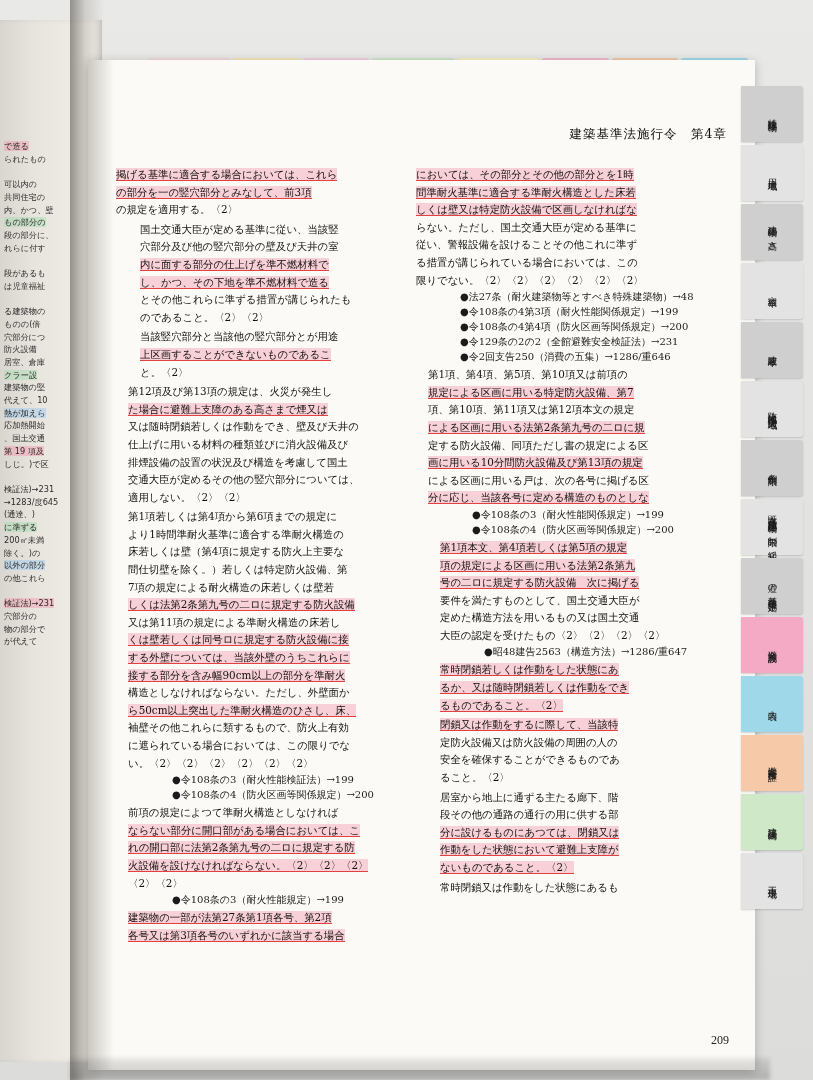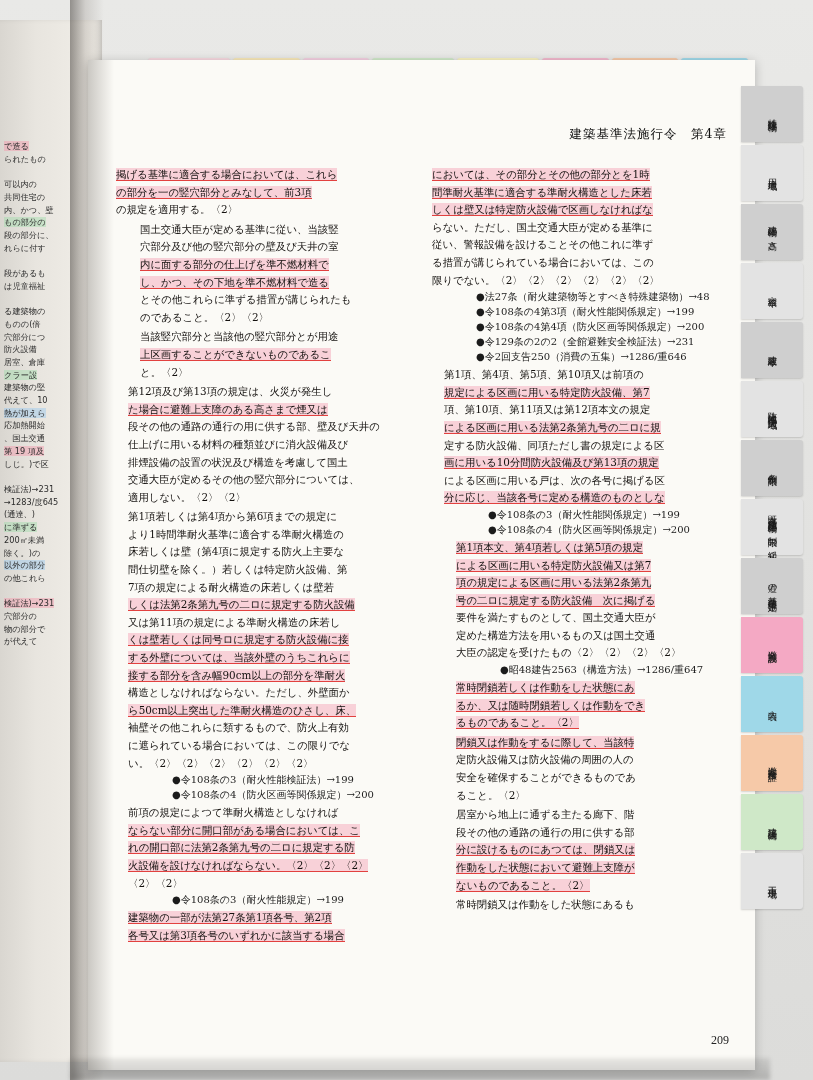--- a/index.html
+++ b/index.html
@@ -141,21 +141,21 @@
     color: #222;
     font-family: Liberation Serif, serif;
   }
 
   
   .cols {
     position: absolute;
     left: 28px; top: 106px;
     right: 16px; bottom: 48px;
     display: flex;
-    gap: 34px;
+    gap: 18px;
   }
   .col {
     width: 282px;
     font-family: "DejaVu Serif", "Liberation Serif", serif;
     font-size: 10.4px;
     line-height: 17.6px;
     color: #14110f;
   }
 
   .para { margin-bottom: 2px; position: relative; }
@@ -269,21 +269,21 @@
             <div class="line"><span>のであること。〈2〉〈2〉</span></div>
           </div>
           <div class="para ind2">
             <div class="line"><span>当該竪穴部分と当該他の竪穴部分とが用途</span></div>
             <div class="line"><span class="u hl">上区画することができないものであるこ</span></div>
             <div class="line"><span>と。〈2〉</span></div>
           </div>
           <div class="para ind1">
             <div class="line"><span>第12項及び第13項の規定は、火災が発生し</span></div>
             <div class="line"><span class="u hl">た場合に避難上支障のある高さまで煙又は</span></div>
-            <div class="line"><span>段その他の通路の通行の用に供する部、壁及び天井の</span></div>
+            <div class="line"><span>又は随時閉鎖若しくは作動をでき、壁及び天井の</span></div>
             <div class="line"><span>仕上げに用いる材料の種類並びに消火設備及び</span></div>
             <div class="line"><span>排煙設備の設置の状況及び構造を考慮して国土</span></div>
             <div class="line"><span>交通大臣が定めるその他の竪穴部分については、</span></div>
             <div class="line"><span>適用しない。〈2〉〈2〉</span></div>
           </div>
           <div class="para ind1">
             <div class="line"><span>第1項若しくは第4項から第6項までの規定に</span></div>
             <div class="line"><span>より1時間準耐火基準に適合する準耐火構造の</span></div>
             <div class="line"><span>床若しくは壁（第4項に規定する防火上主要な</span></div>
             <div class="line"><span>間仕切壁を除く。）若しくは特定防火設備、第</span></div>
@@ -336,21 +336,20 @@
             <div class="line"><span class="u hl">による区画に用いる法第2条第九号の二ロに規</span></div>
             <div class="line"><span>定する防火設備、同項ただし書の規定による区</span></div>
             <div class="line"><span class="u hl">画に用いる10分間防火設備及び第13項の規定</span></div>
             <div class="line"><span>による区画に用いる戸は、次の各号に掲げる区</span></div>
             <div class="line"><span class="u hl">分に応じ、当該各号に定める構造のものとしな</span></div>
             <div class="ref">●令108条の3（耐火性能関係規定）→199</div>
             <div class="ref">●令108条の4（防火区画等関係規定）→200</div>
           </div>
           <div class="para ind2">
             <div class="line"><span class="u hl">第1項本文、第4項若しくは第5項の規定</span></div>
-            <div class="line"><span class="u hl">による区画に用いる特定防火設備又は第7</span></div>
             <div class="line"><span class="u hl">項の規定による区画に用いる法第2条第九</span></div>
             <div class="line"><span class="u hl">号の二ロに規定する防火設備　次に掲げる</span></div>
             <div class="line"><span>要件を満たすものとして、国土交通大臣が</span></div>
             <div class="line"><span>定めた構造方法を用いるもの又は国土交通</span></div>
             <div class="line"><span>大臣の認定を受けたもの〈2〉〈2〉〈2〉〈2〉</span></div>
             <div class="ref">●昭48建告2563（構造方法）→1286/重647</div>
           </div>
           <div class="para ind2">
             <div class="line"><span class="u hl">常時閉鎖若しくは作動をした状態にあ</span></div>
             <div class="line"><span class="u hl">るか、又は随時閉鎖若しくは作動をでき</span></div>

